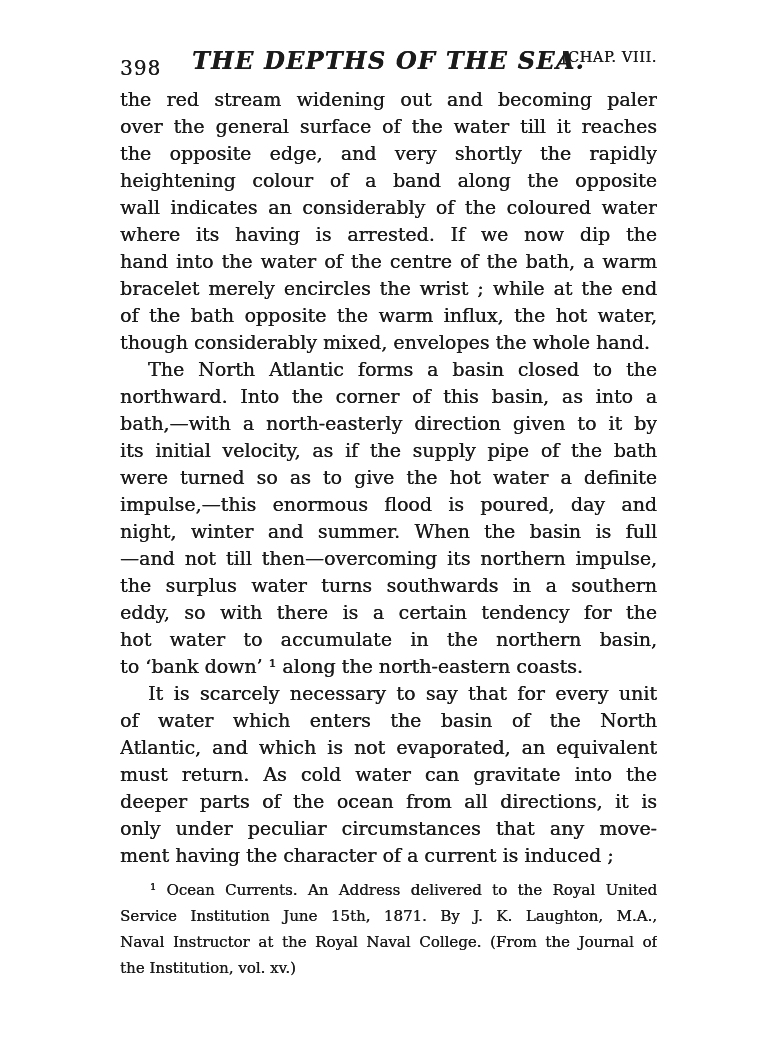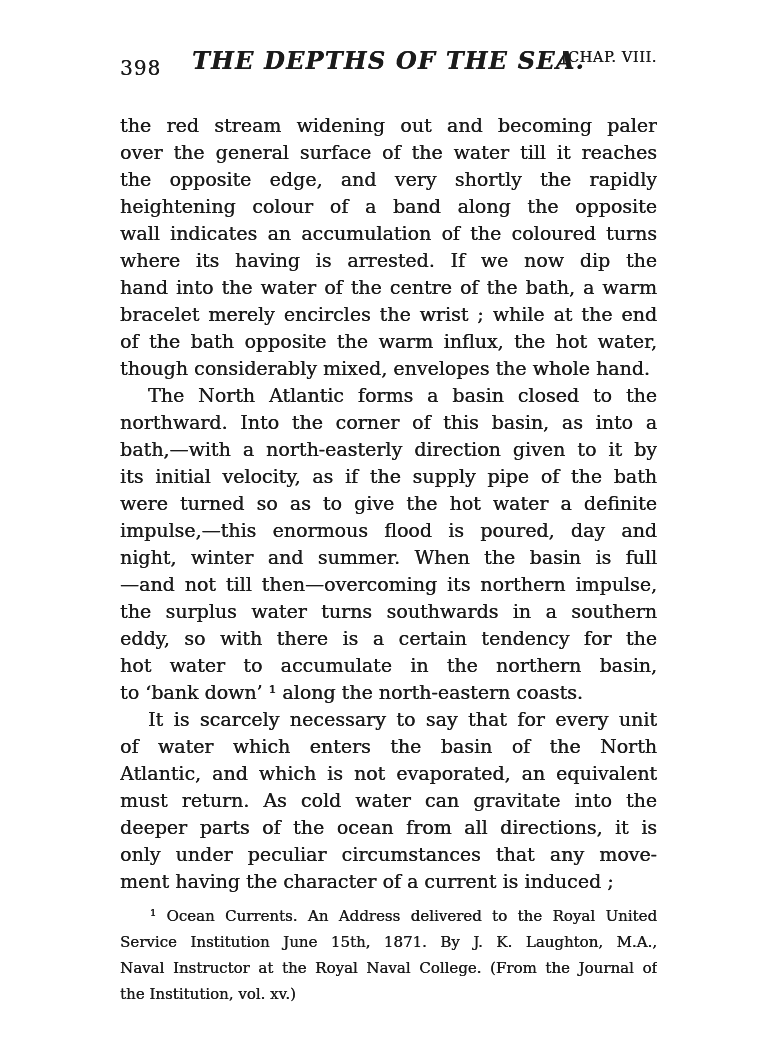--- a/index.html
+++ b/index.html
@@ -42,21 +42,21 @@
   }
   .chapter {
     position: absolute;
     right: 0;
     top: 5px;
     font-size: 14.5px;
     letter-spacing: 0.6px;
   }
 
   .body {
-    margin-top: 42px;
+    margin-top: 16px;
     width: 537px;
     font-size: 19px;
     line-height: 27px;
   }
   .line {
     text-align: justify;
     text-align-last: justify;
     height: 27px;
     overflow: hidden;
     white-space: nowrap;
@@ -85,21 +85,21 @@
     <span class="title">THE DEPTHS OF THE SEA.</span>
     <span class="chapter">[CHAP. VIII.</span>
   </div>
 
   <div class="body">
     <div class="para">
         <div class="line">the red stream widening out and becoming paler</div>
         <div class="line">over the general surface of the water till it reaches</div>
         <div class="line">the opposite edge, and very shortly the rapidly</div>
         <div class="line">heightening colour of a band along the opposite</div>
-        <div class="line">wall indicates an accumulation of the coloured turns</div>
+        <div class="line">wall indicates an considerably of the coloured water</div>
         <div class="line">where its having is arrested.  If we now dip the</div>
         <div class="line">hand into the water of the centre of the bath, a warm</div>
         <div class="line">bracelet merely encircles the wrist ; while at the end</div>
         <div class="line">of the bath opposite the warm influx, the hot water,</div>
         <div class="line last">though considerably mixed, envelopes the whole hand.</div>
       </div>
     <div class="para">
         <div class="line first-indent">The North Atlantic forms a basin closed to the</div>
         <div class="line">northward.  Into the corner of this basin, as into a</div>
         <div class="line">bath,—with a north-easterly direction given to it by</div>

